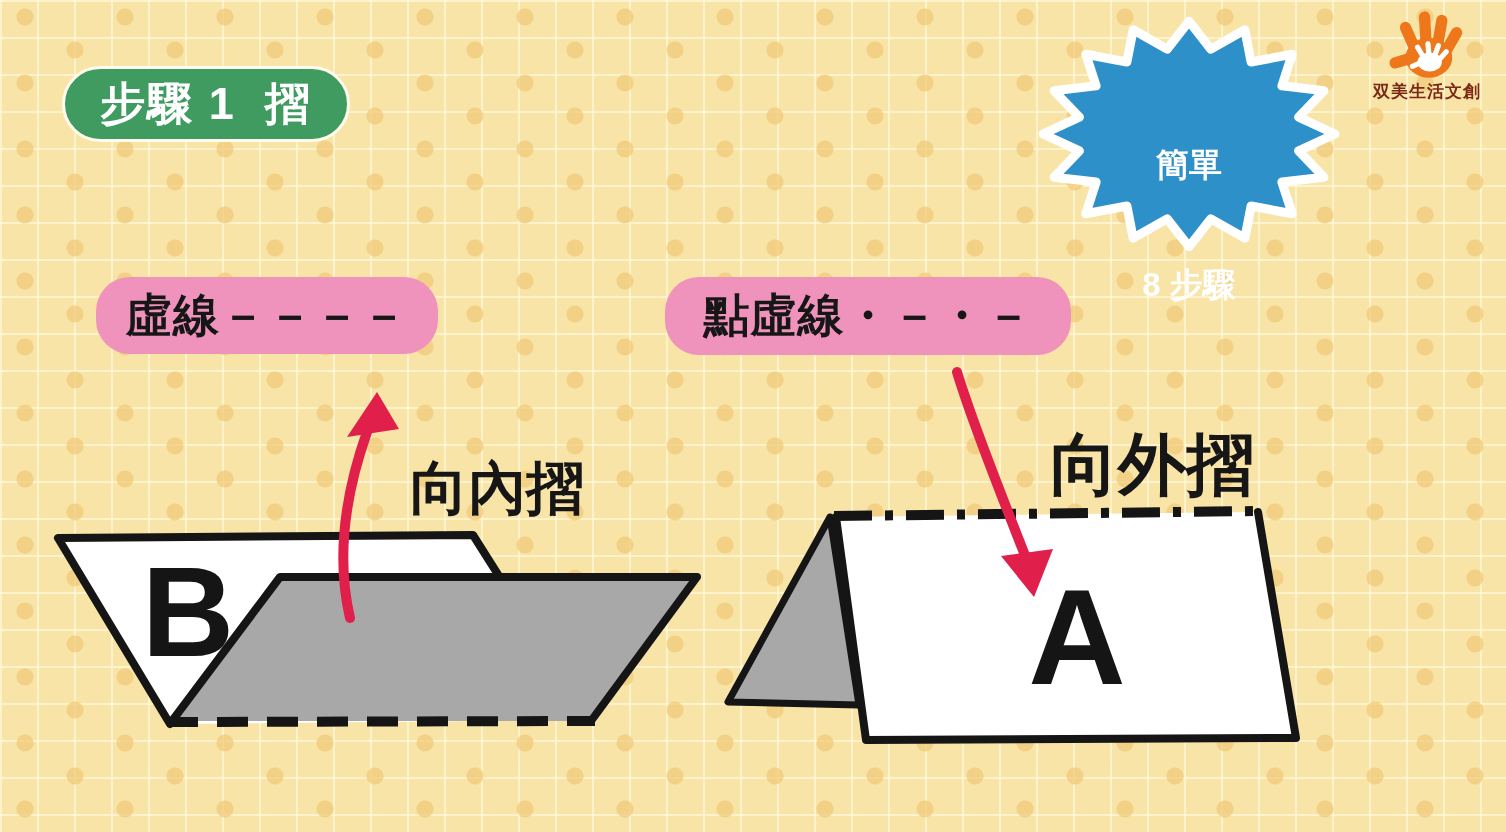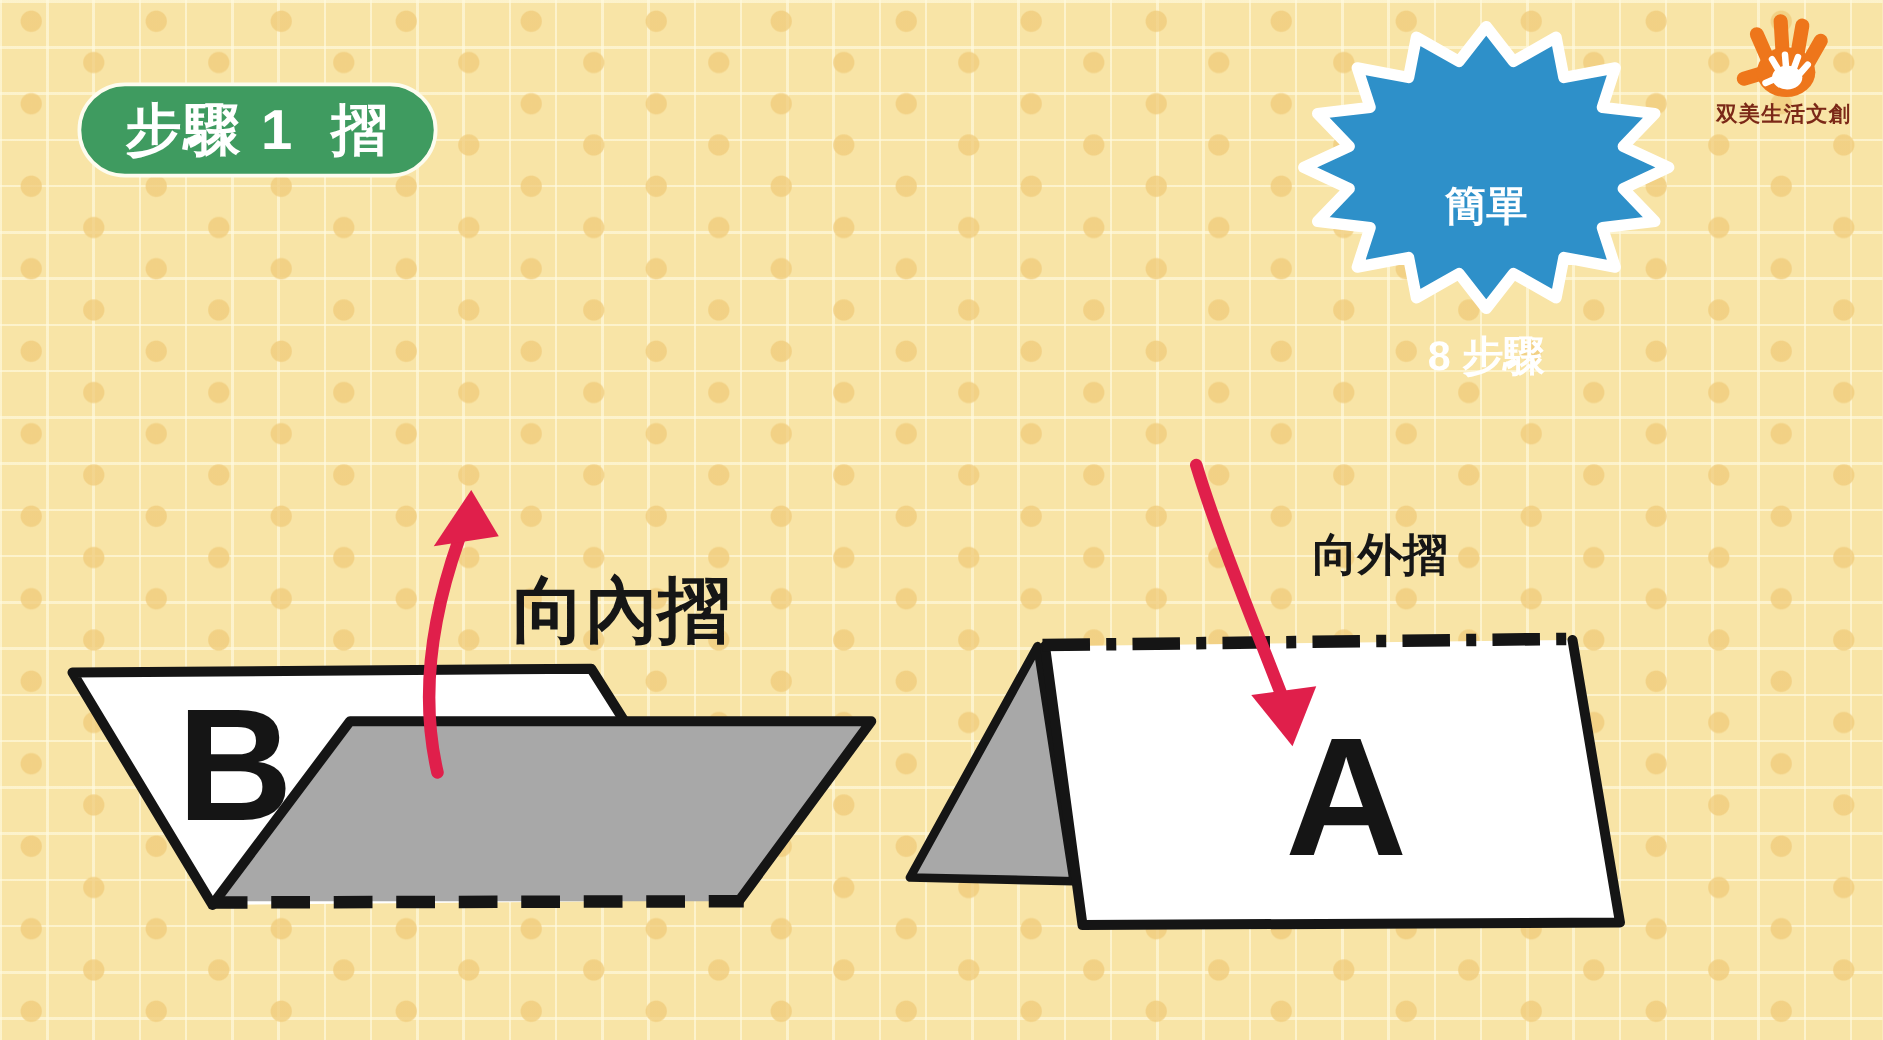--- a/index.html
+++ b/index.html
@@ -36,21 +36,21 @@
   }
   .pill{
     background:#ef93bc; border-radius:34px;
     display:flex; align-items:center; justify-content:center;
     color:#161616; font-size:46px; font-weight:700; white-space:pre; letter-spacing:1px;
   }
   .pill-dashed{ left:96px; top:277px; width:342px; height:77px; }
   .pill-dashdot{ left:665px; top:277px; width:406px; height:78px; }
   .fold-note{ color:#161616; font-weight:700; white-space:nowrap; }
   .note-in{ left:410px; top:450px; font-size:58px; }
-  .note-out{ left:1050px; top:420px; font-size:36px; }
+  .note-out{ left:1050px; top:420px; font-size:68px; }
   .diagram-layer{ left:0; top:0; }
 </style>
 </head>
 <body>
 
 <div class="canvas">
 
   <div class="abs step-badge">
     <span>步驟 1  摺</span>
   </div>
@@ -78,20 +78,26 @@
       <line x1="39" y1="60" x2="33" y2="50"></line>
       <line x1="46" y1="58" x2="45" y2="46"></line>
       <line x1="53" y1="59" x2="57" y2="48"></line>
       <line x1="59" y1="63" x2="66" y2="55"></line>
       <line x1="36" y1="68" x2="27" y2="72"></line>
     </g>
     <ellipse cx="47" cy="67" rx="14" ry="11" fill="#ffffff"></ellipse>
   </svg>
   <div class="abs brand-name">双美生活文創</div>
 
+  <div class="abs pill pill-dashed">
+    <span>虛線－－－－</span>
+  </div>
+  <div class="abs pill pill-dashdot">
+    <span>點虛線・－・－</span>
+  </div>
 
   <div class="abs fold-note note-in">向內摺</div>
   <div class="abs fold-note note-out">向外摺</div>
 
   <svg class="abs diagram-layer" width="1506" height="832" viewBox="0 0 1506 832">
 
     <path d="M58,538 L473,535 L590,720 L170,724 Z" fill="#ffffff"></path>
     <path d="M170,724 L58,538 L473,535 L590,720" fill="none" stroke="#151515" stroke-width="8" stroke-linejoin="round" stroke-linecap="round"></path>
     <path d="M172,721 L280,577 L697,577 L591,721 Z" fill="#a8a8a8"></path>
     <path d="M172,721 L280,577 L697,577 L591,721" fill="none" stroke="#151515" stroke-width="8" stroke-linejoin="round" stroke-linecap="round"></path>

